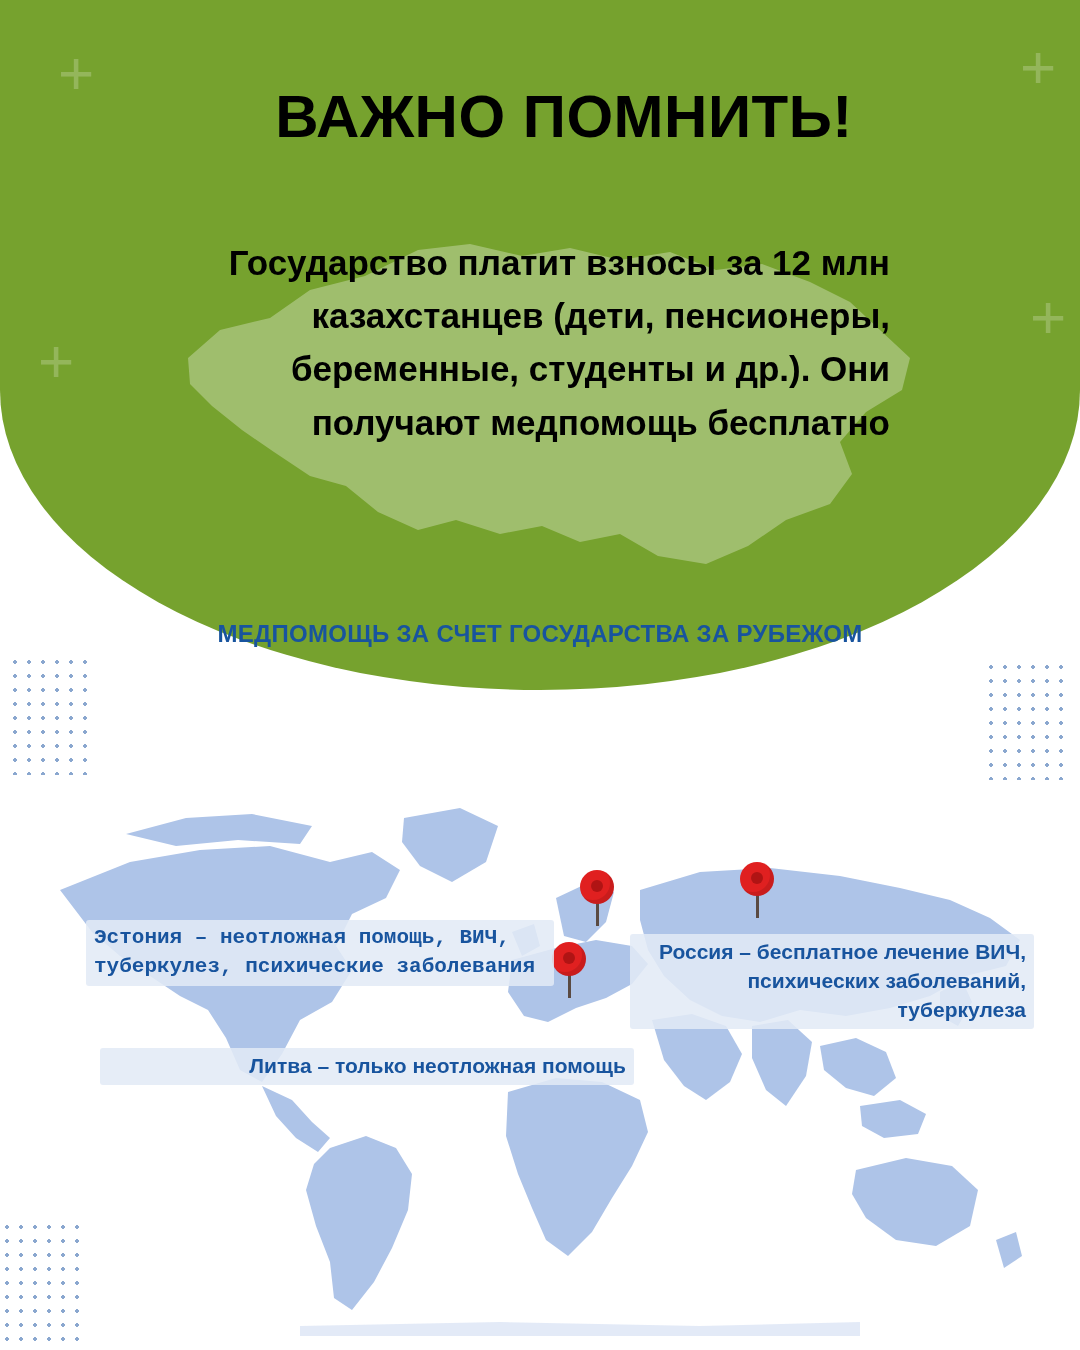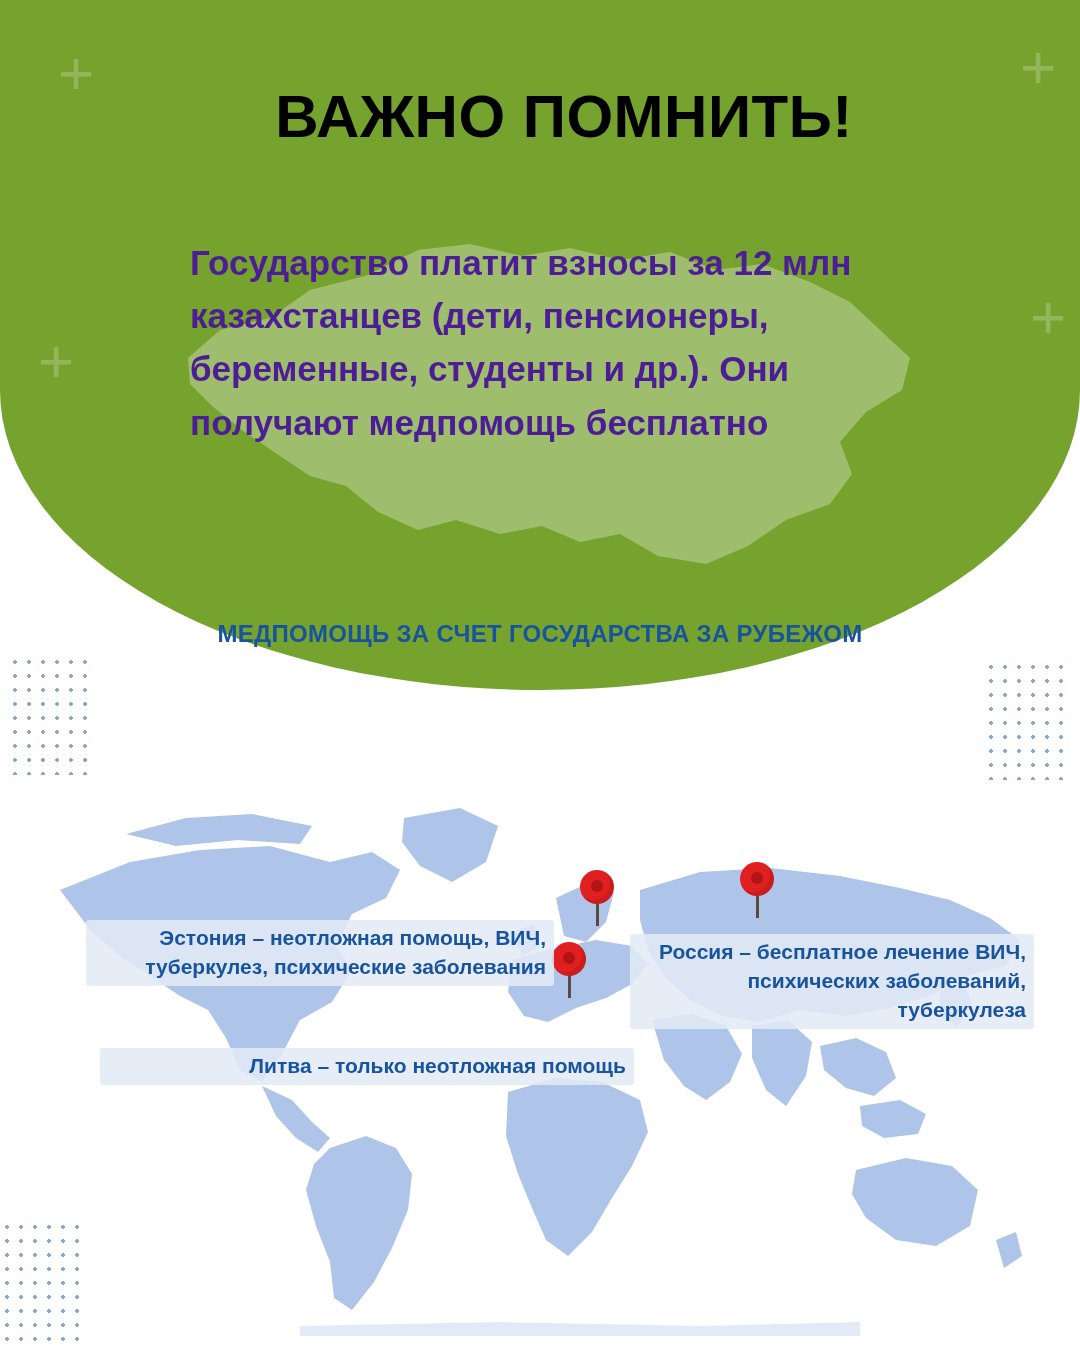--- a/index.html
+++ b/index.html
@@ -53,22 +53,22 @@
     font-size: 60px;
     font-weight: bold;
     letter-spacing: 0.5px;
     margin-left: 24px;
   }
   .hero-body {
     position: absolute;
     top: 236px;
     left: 190px;
     width: 700px;
-    text-align: left;
-    color: #4c1d95;
+    text-align: right;
+    color: #000000;
     font-size: 35px;
     font-weight: bold;
     line-height: 1.52;
   }
 
   
   .section-heading {
     position: absolute;
     top: 618px;
     left: 0;
@@ -146,21 +146,22 @@
     font-size: 21px;
     font-weight: bold;
     line-height: 1.38;
     padding: 4px 8px;
     border-radius: 3px;
   }
   .label-estonia {
     left: 86px;
     top: 920px;
     width: 452px;
-    text-align: right;
+    text-align: left;
+    font-family: Liberation Mono, monospace;
   }
   .label-lithuania {
     left: 100px;
     top: 1048px;
     width: 518px;
     text-align: right;
   }
   .label-russia {
     left: 630px;
     top: 934px;

